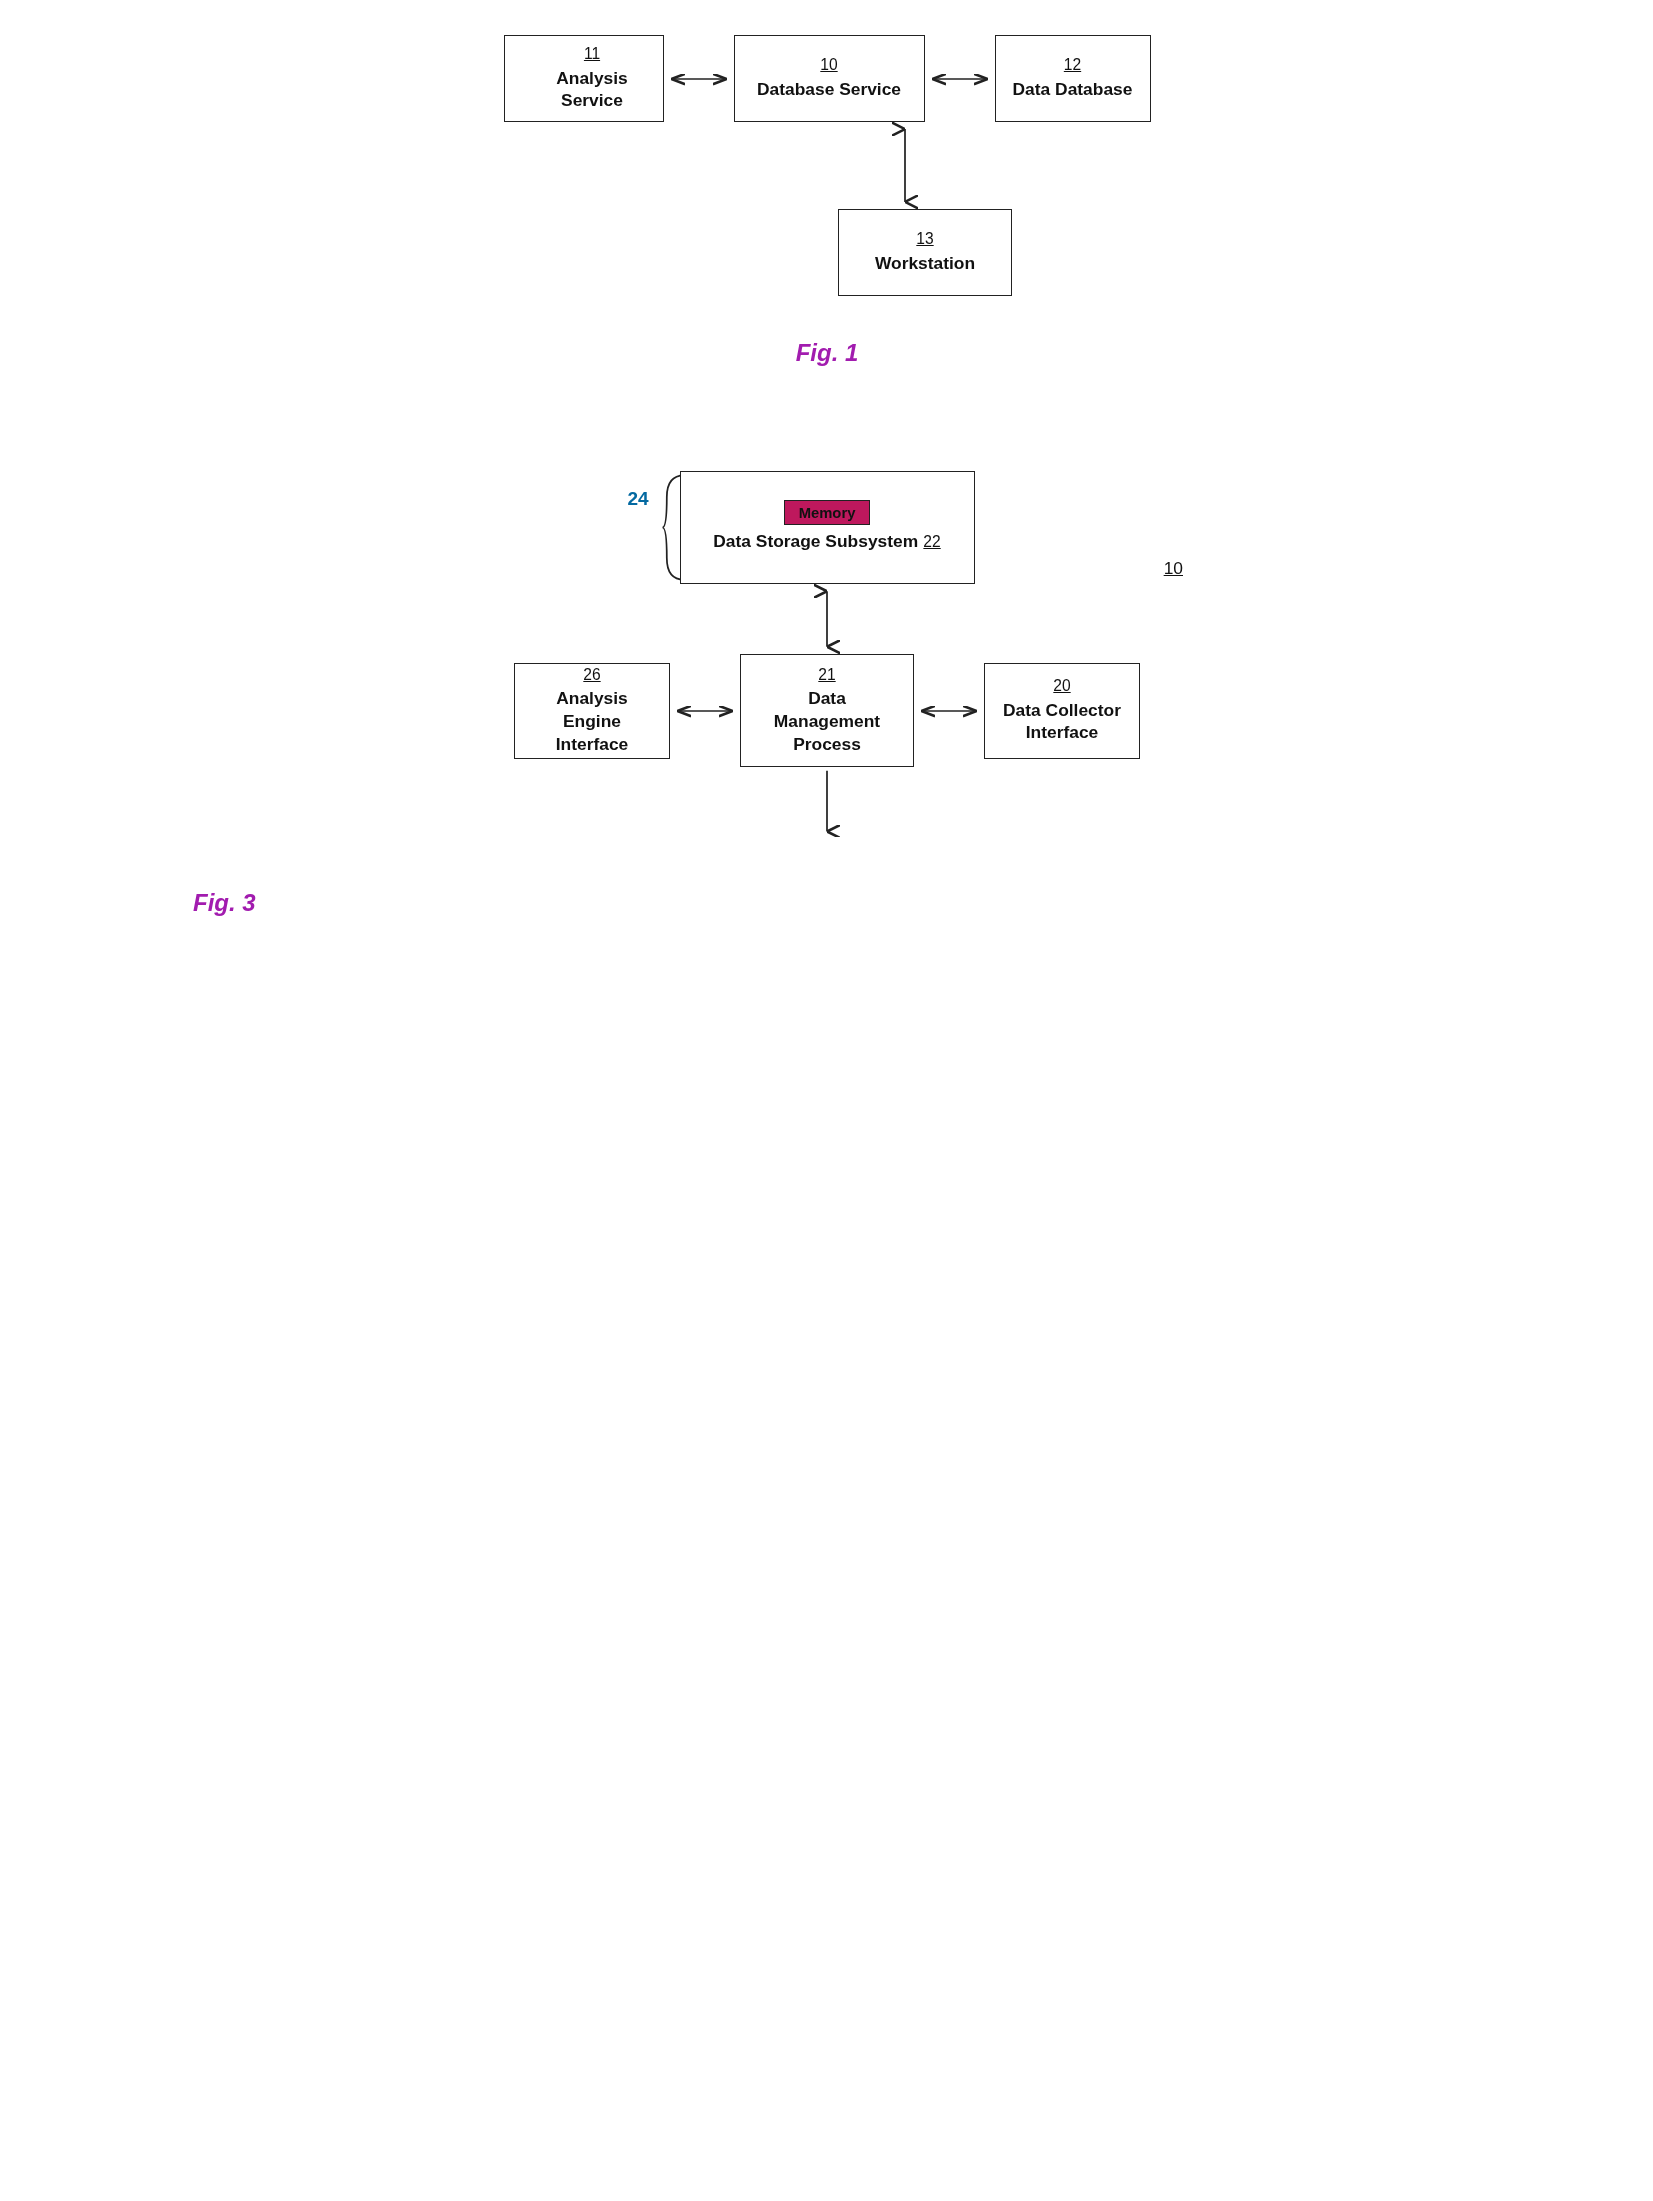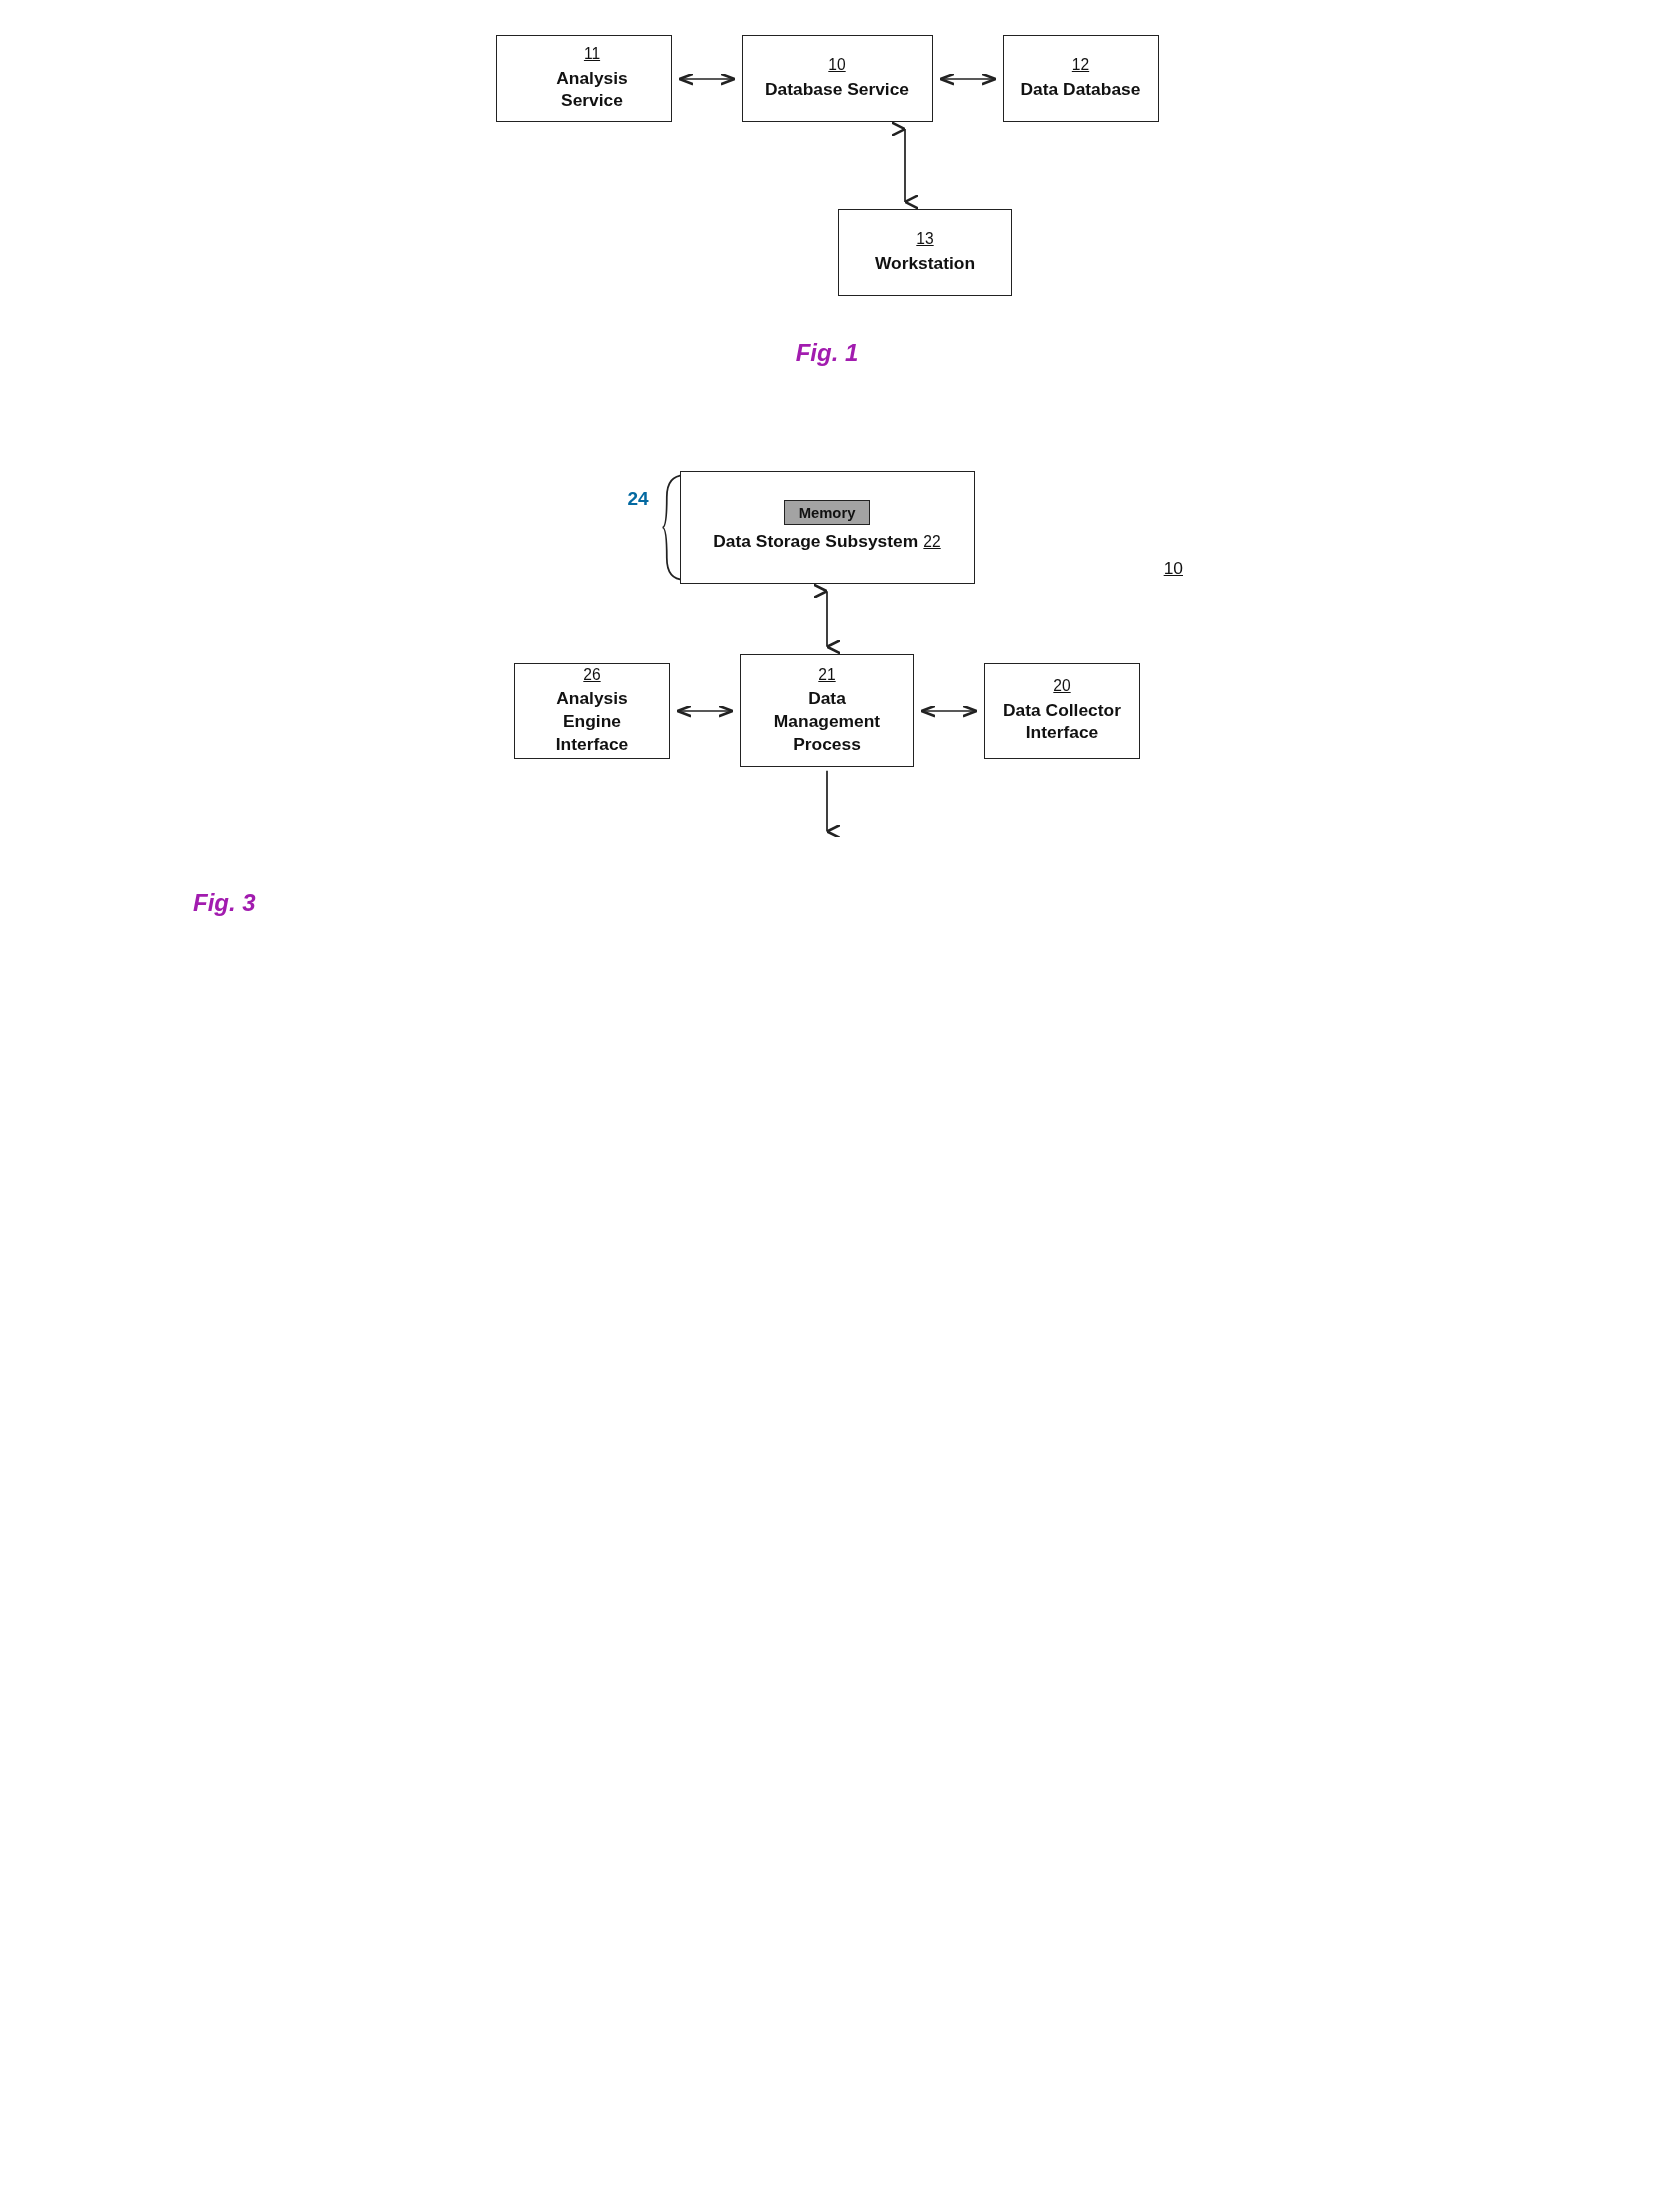--- a/index.html
+++ b/index.html
@@ -61,21 +61,21 @@
     .fig1-top-row {
       display: flex;
       flex-direction: row;
       align-items: center;
       justify-content: center;
       gap: 0;
       width: 100%;
     }
 
     .fig1-analysis-engine {
-      width: 176px;
+      width: 160px;
       height: 87px;
       padding-left: 31px;
     }
 
     .fig1-database-service {
       width: 191px;
       height: 87px;
     }
 
     .fig1-data-collector {
@@ -135,21 +135,21 @@
       height: 96px;
     }
 
     .fig2-workstation-interface {
       width: 174px;
       height: 96px;
     }
 
     .memory-inner-box {
       border: 1.7px solid #222;
-      background: #a3a3a3;
+      background: #be185d;
       padding: 3.5px 14px;
       font-size: 14.8px;
       font-weight: bold;
       color: #111;
       display: inline-block;
       margin-bottom: 5.2px;
     }
   </style>
 </head>
 <body>

